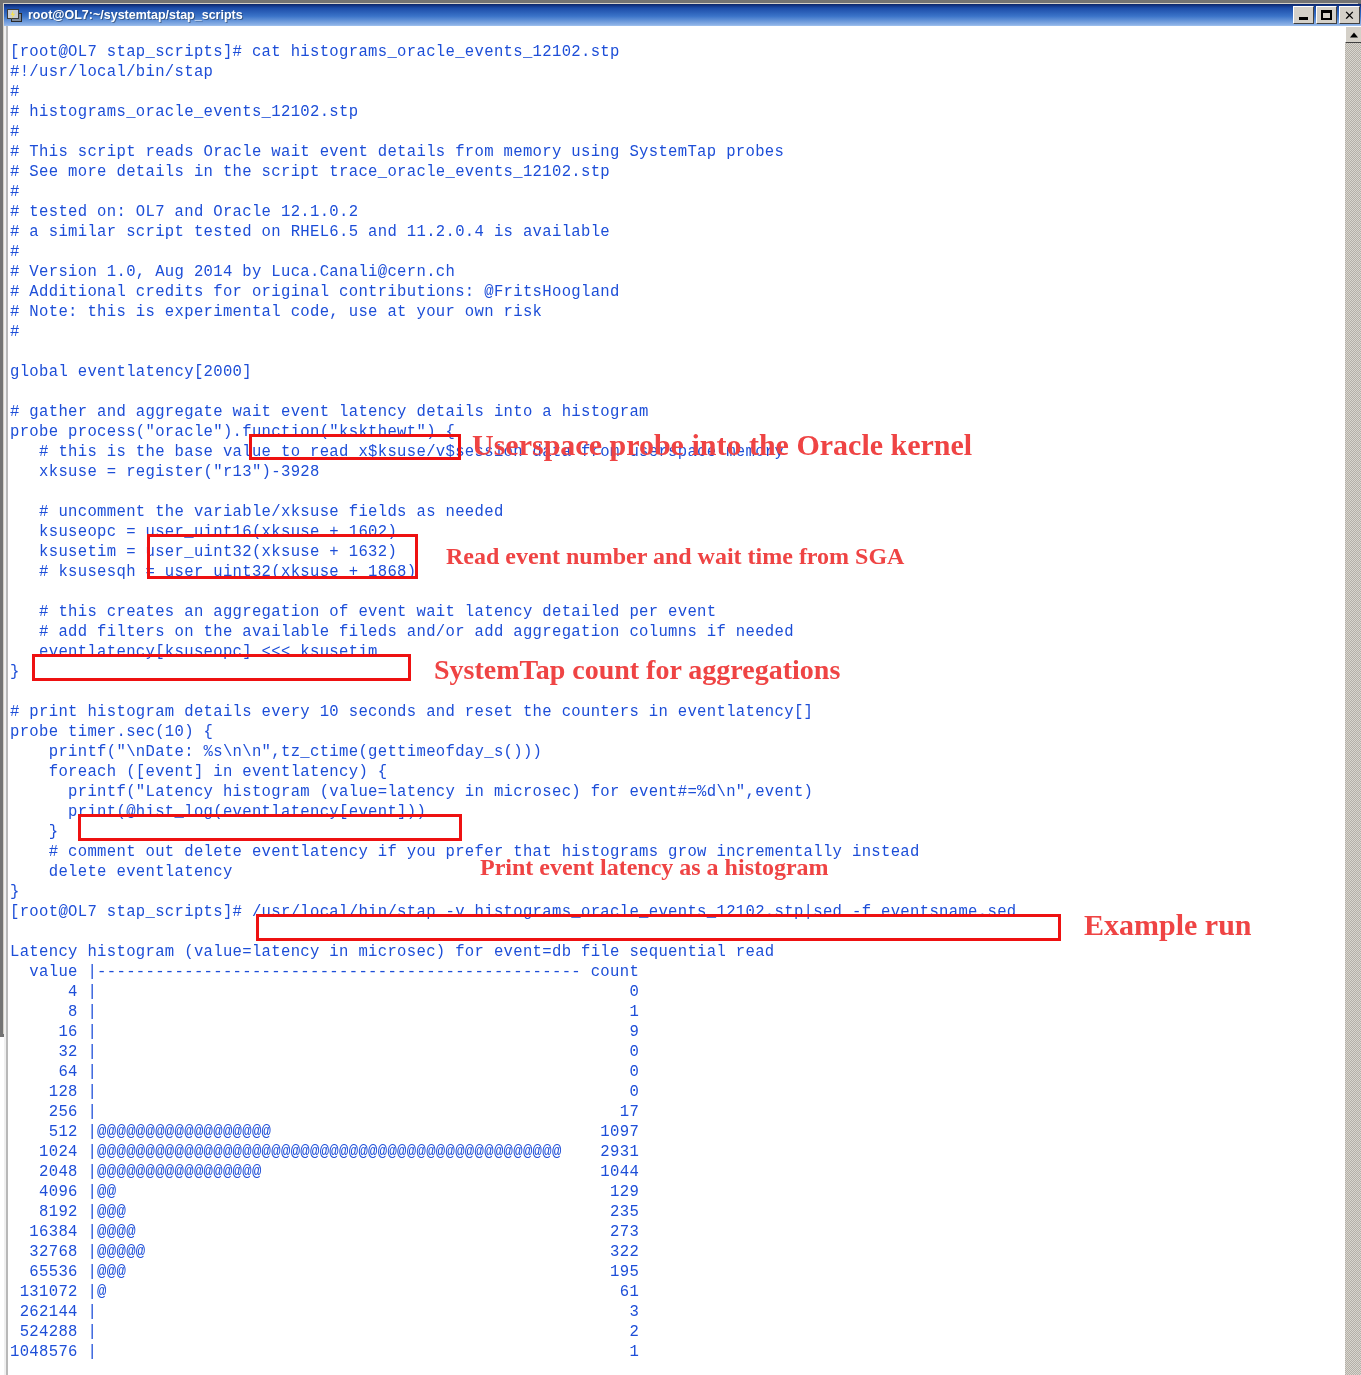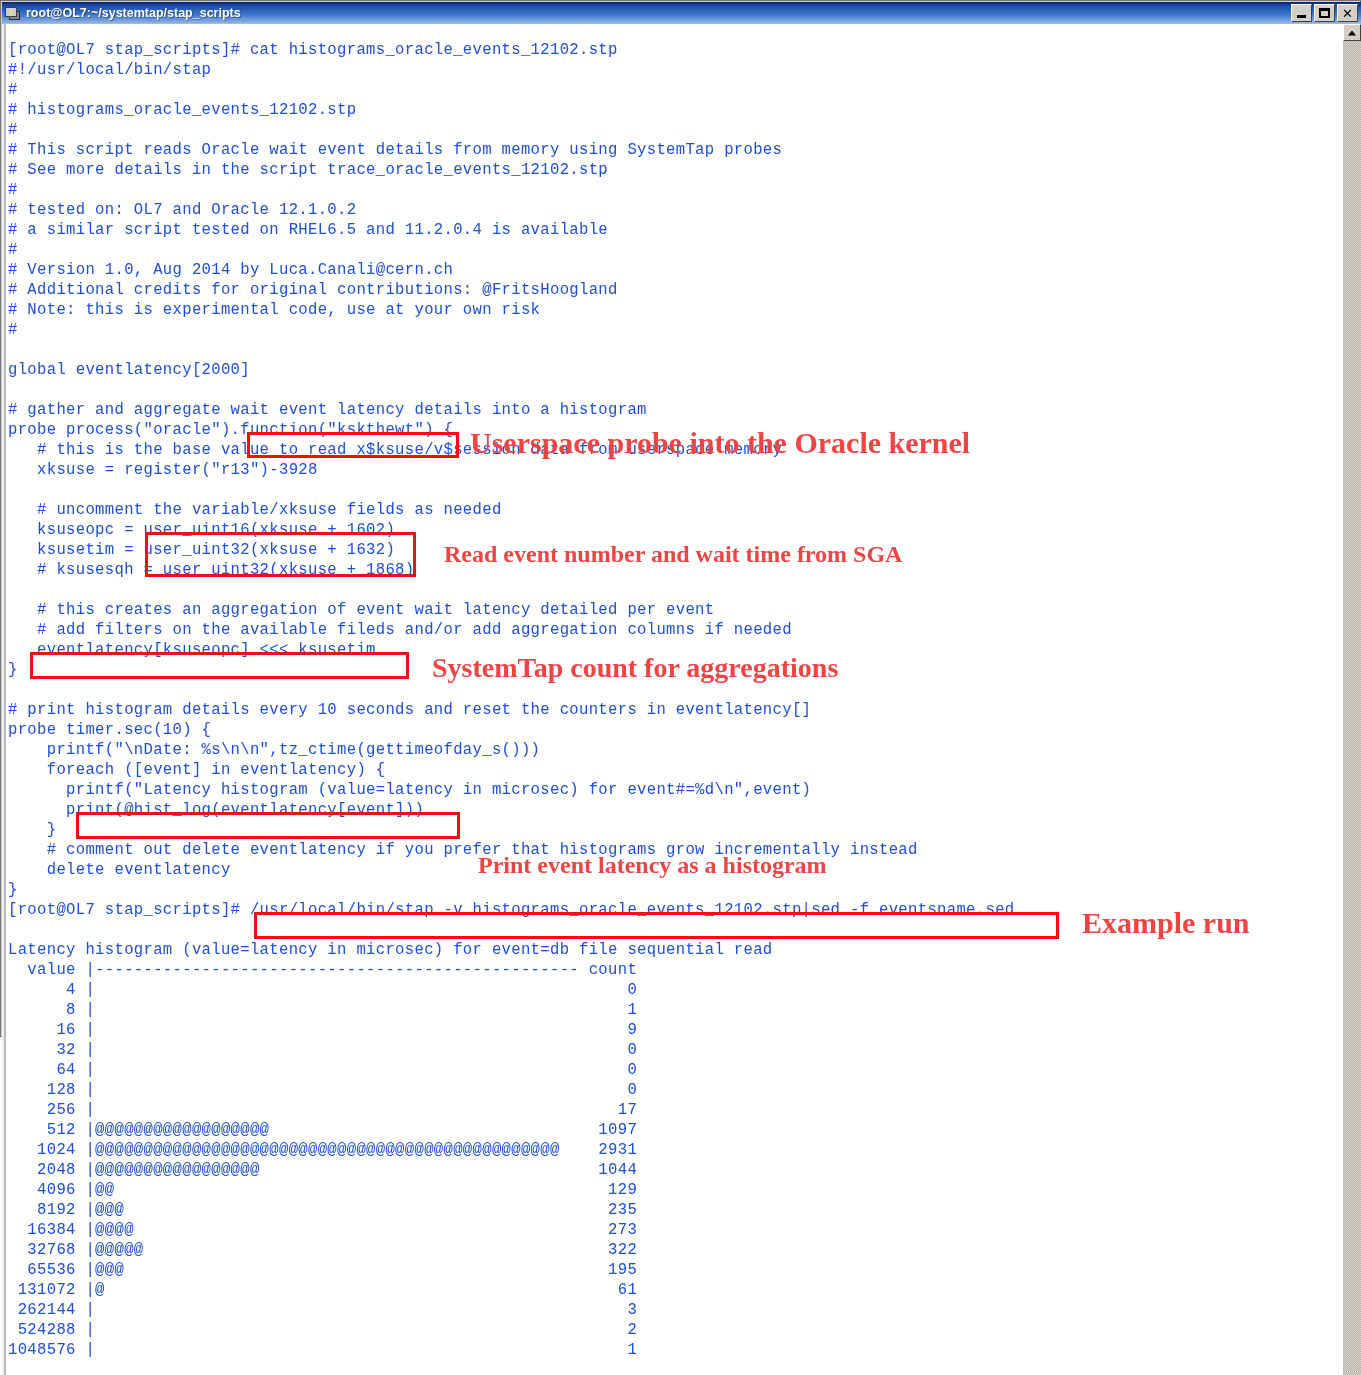--- a/index.html
+++ b/index.html
@@ -3,21 +3,21 @@
 <meta charset="utf-8">
 <style>
   html,body{margin:0;padding:0;background:#fff;}
   body{
     width:1361px;height:1375px;overflow:hidden;
     font-family:"Liberation Sans",sans-serif;
   }
   #window{
     position:absolute;left:0;top:0;width:1361px;height:1037px;
     background:#d4d0c8;
-    border:1px solid #737373;
+    border:3px solid #737373;
     box-sizing:border-box;
   }
   
   #titlebar{
     position:absolute;left:1px;top:1px;width:1359px;height:22px;
     background:linear-gradient(to bottom,#0a246a 0%,#1c4ca8 18%,#3a73c8 55%,#8fb4e8 96%,#a6c6f0 100%);
     display:flex;align-items:center;
     box-sizing:border-box;
   }
   #app-icon{

